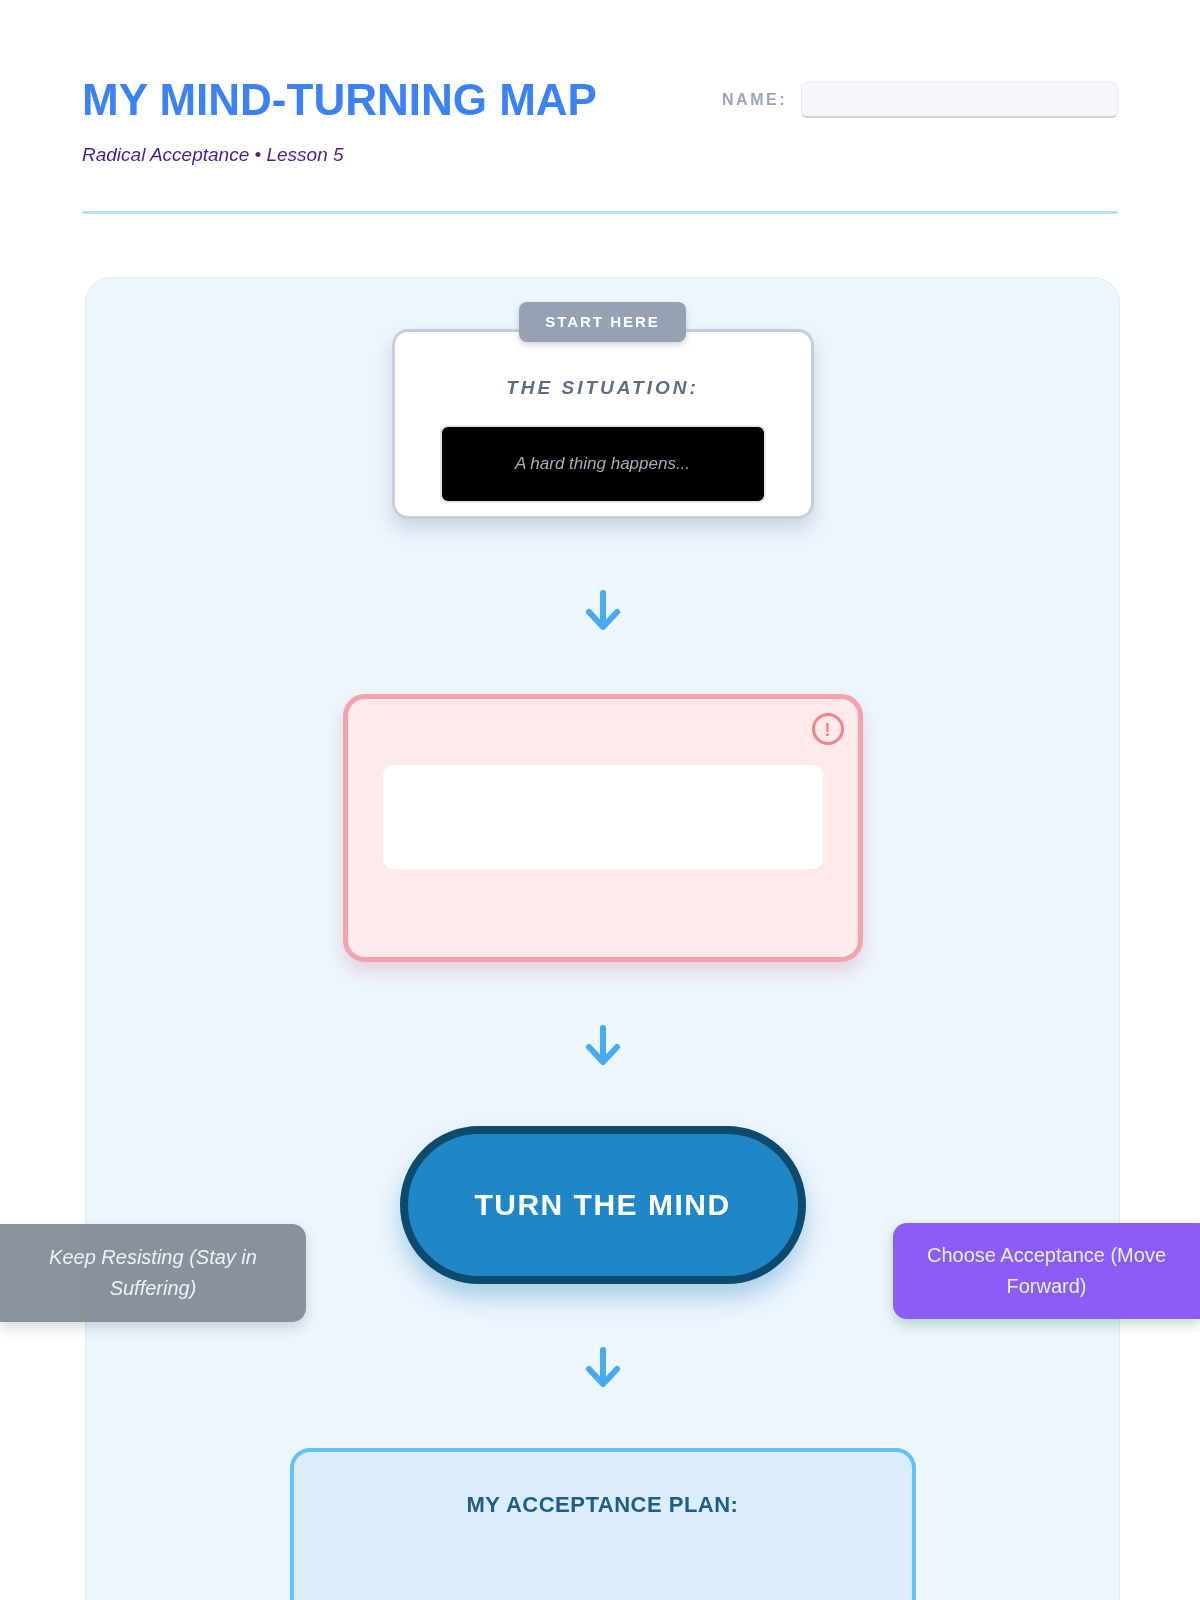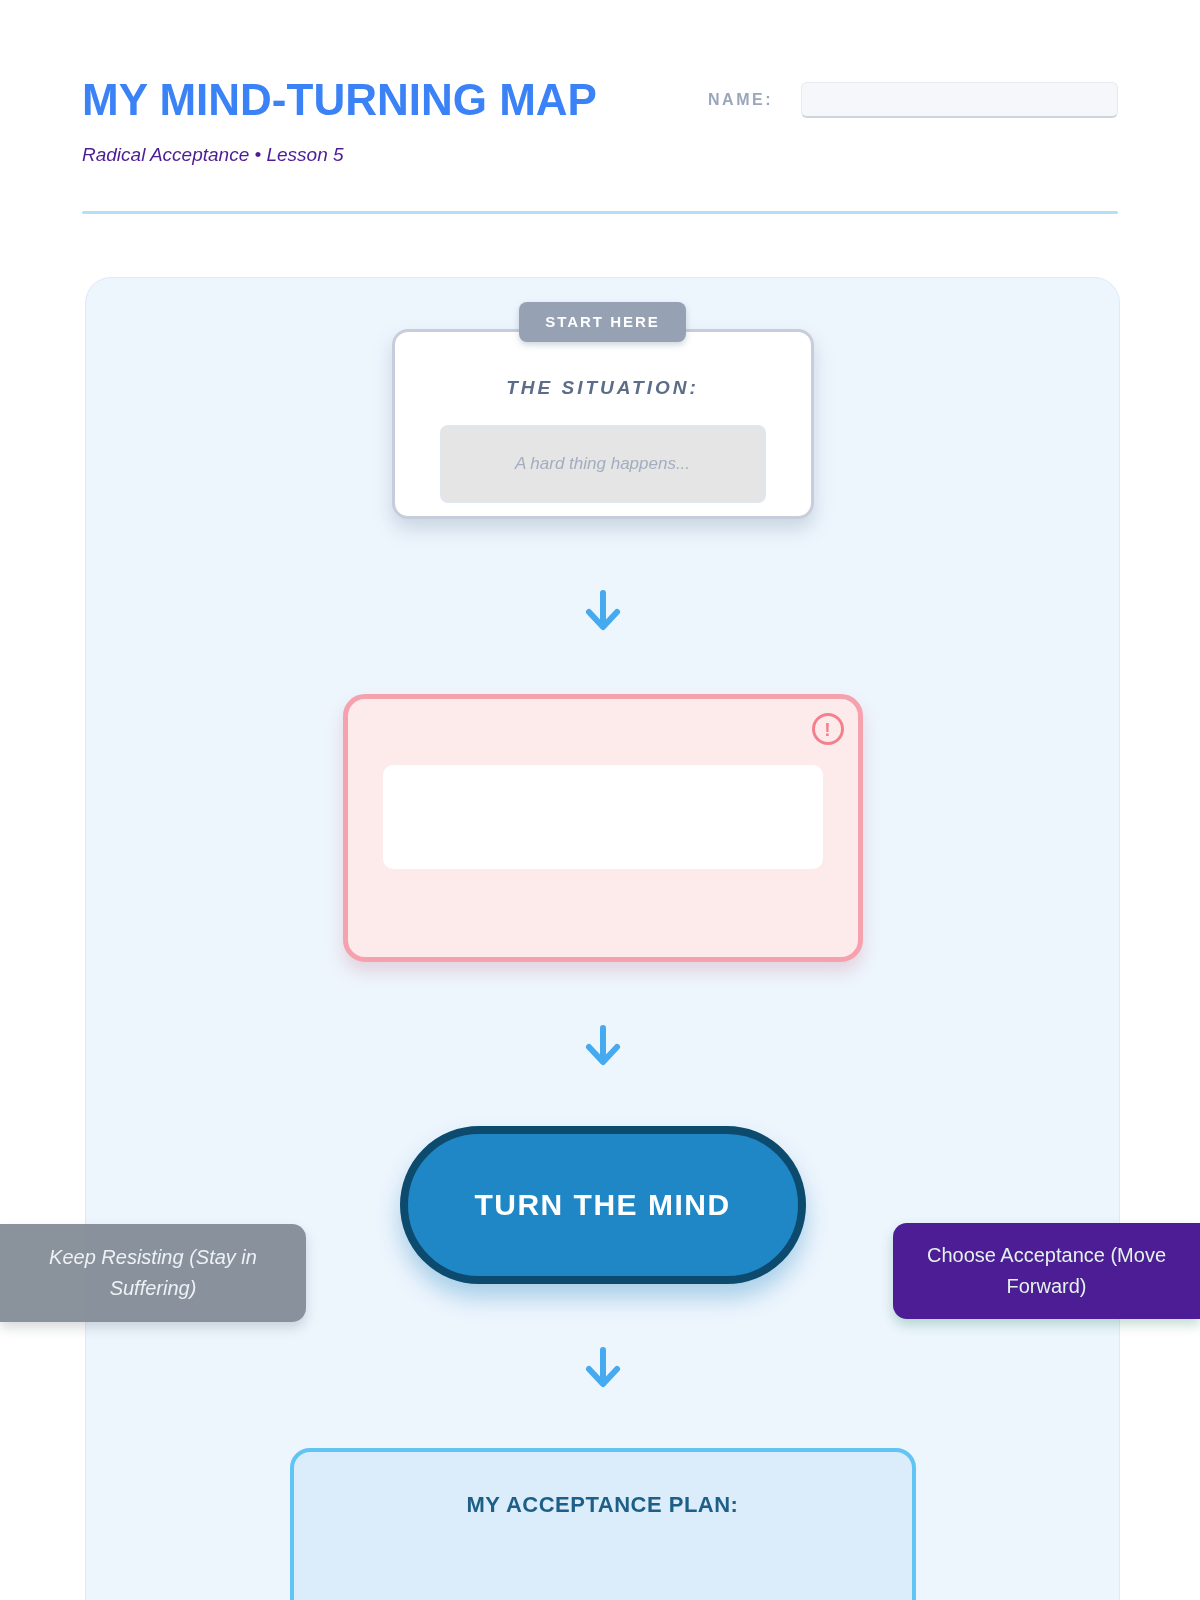--- a/index.html
+++ b/index.html
@@ -18,21 +18,21 @@
   .page-subtitle {
     position: absolute; left: 82px; top: 144px;
     font-size: 19px; color: #4c1d95; line-height: 1.2; font-style: italic;
   }
   .name-row {
     position: absolute; top: 82px; right: 82px;
     display: flex; align-items: center;
   }
   .name-label {
     font-size: 16px; font-weight: 700; letter-spacing: 2.5px;
-    color: #9aa7ba; margin-right: 28px;
+    color: #9aa7ba; margin-right: 14px;
   }
   .name-input {
     width: 317px; height: 36px; box-sizing: border-box;
     background: #f5f7fa;
     border: 1px solid #e6eaef; border-bottom: 2px solid #ccd4dd;
     border-radius: 6px; outline: none;
     font-family: "Liberation Sans", sans-serif; font-size: 16px; color: #44536a;
     padding: 0 10px;
   }
   .divider {
@@ -66,21 +66,21 @@
     padding-top: 45px; text-align: center;
   }
   .situation-heading {
     font-size: 19px; font-weight: 800; font-style: italic;
     letter-spacing: 3px; color: #5b6d89;
   }
   .situation-input {
     display: block; margin: 26px auto 0;
     width: 326px; height: 78px; box-sizing: border-box;
     border: 2px solid #e0e6ee; border-radius: 8px;
-    background: #e5e5e5; outline: none;
+    background: #000000; outline: none;
     text-align: center; font-family: "Liberation Sans", sans-serif;
     font-size: 17px; font-style: italic; color: #6d7c92;
   }
   .situation-input::placeholder { color: #a2aebf; font-style: italic; }
   .flow-arrow { line-height: 0; }
   .arrow-1 { margin-top: 70px; }
   .arrow-2 { margin-top: 62px; }
   .arrow-3 { margin-top: 62px; }
   .resistance-card {
     position: relative; margin-top: 63px;
@@ -132,21 +132,21 @@
   .branch-left {
     left: 0; top: 1224px; width: 306px; height: 98px;
     background: rgba(128,137,148,0.92);
     border-radius: 0 14px 14px 0;
     color: #eef1f5; font-style: italic;
     padding: 0 34px;
     box-shadow: 0 6px 12px rgba(100,110,125,0.25);
   }
   .branch-right {
     right: 0; top: 1223px; width: 307px; height: 96px;
-    background: #4c1d95;
+    background: #8b5cf6;
     border-radius: 14px 0 0 14px;
     color: #e3f2ea;
     padding: 8px 30px;
     box-shadow: 0 6px 12px rgba(20,120,80,0.25);
   }
   .acceptance-card {
     margin-top: 60px;
     width: 626px; height: 230px; box-sizing: border-box;
     background: #dbecfa;
     border: 4px solid #62c3f5; border-radius: 20px;

